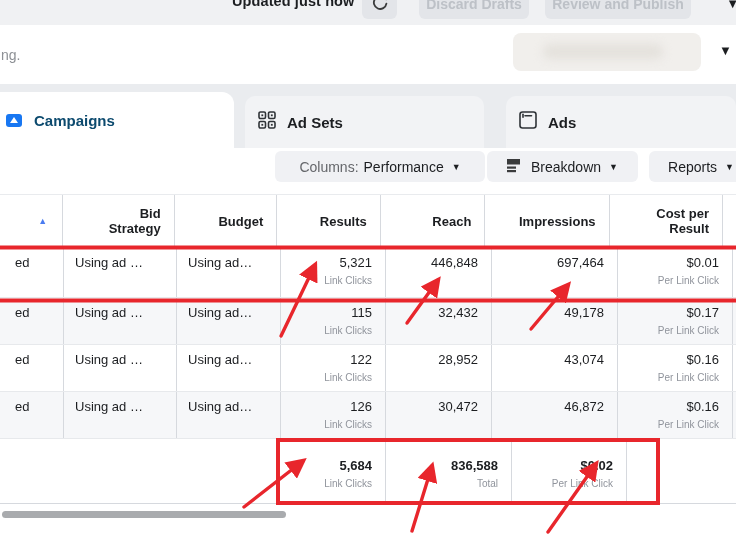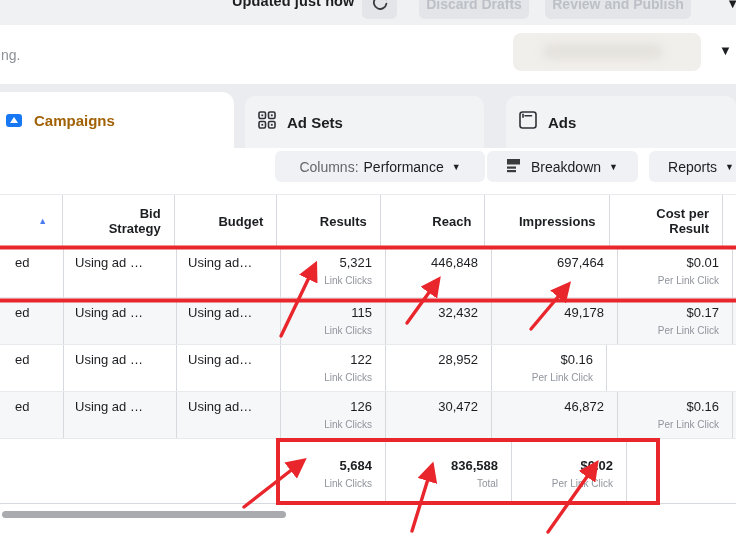--- a/index.html
+++ b/index.html
@@ -26,21 +26,21 @@
   .filter-caret { position:absolute; left:719px; top:18px; font-size:13px; color:#1c1e21; }
 
   
   .tab-band { position:absolute; left:0; top:84px; width:736px; height:64px; background:#eaecef; }
   .tab { position:absolute; top:12px; height:52px; display:flex; align-items:center; }
   .tab-campaigns { left:0; top:8px; height:56px; width:234px; background:#fff; border-radius:0 12px 0 0; }
   .tab-gray { background:#f2f3f5; border-radius:10px 10px 0 0; }
   .tab-adsets { left:245px; width:239px; }
   .tab-ads { left:506px; width:230px;text-align:right; }
   .tab-label { font-size:15px; font-weight:700; color:#1c1e21; }
-  .tab-campaigns .tab-label { color:#a16207; }
+  .tab-campaigns .tab-label { color:#0c4a6e; }
   .camp-icon { position:relative; width:16px; height:13px; background:#1877f2; border-radius:3px; margin:0 12px 0 6px; }
   .camp-icon::before { content:""; position:absolute; left:4px; top:3.5px; width:0; height:0;
       border-left:4px solid transparent; border-right:4px solid transparent; border-bottom:6px solid #fff; }
   .tab-svg { margin:0 11px 0 13px; display:block; }
 
   
   .toolbar { position:absolute; left:0; top:148px; width:736px; height:46px; background:#fff; }
   .pill { position:absolute; top:3px; height:31px; border-radius:6px; background:#f0f1f4;
           display:flex; align-items:center; justify-content:center; font-size:14px; color:#1c1e21; }
   .pill-columns { left:275px; width:210px; }
@@ -216,20 +216,21 @@
       <div class="cell c6 num"><span>$0.17</span><span class="sub">Per Link Click</span></div>
       <div class="cell c7"></div>
     </div>
 
     <div class="trow drow r3">
       <div class="cell c0 name">ed</div>
       <div class="cell c1 txt">Using ad …</div>
       <div class="cell c2 txt">Using ad…</div>
       <div class="cell c3 num"><span>122</span><span class="sub">Link Clicks</span></div>
       <div class="cell c4 num">28,952</div>
+      <div class="cell c5 num">43,074</div>
       <div class="cell c6 num"><span>$0.16</span><span class="sub">Per Link Click</span></div>
       <div class="cell c7"></div>
     </div>
 
     <div class="trow drow stripe r4">
       <div class="cell c0 name">ed</div>
       <div class="cell c1 txt">Using ad …</div>
       <div class="cell c2 txt">Using ad…</div>
       <div class="cell c3 num"><span>126</span><span class="sub">Link Clicks</span></div>
       <div class="cell c4 num">30,472</div>

